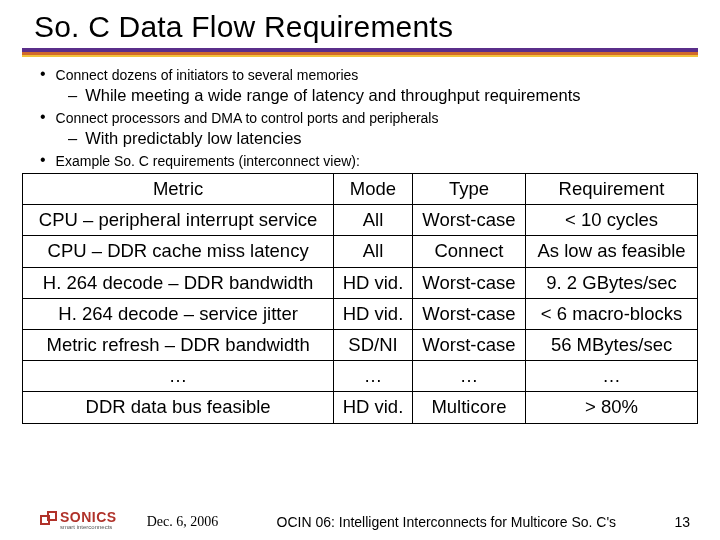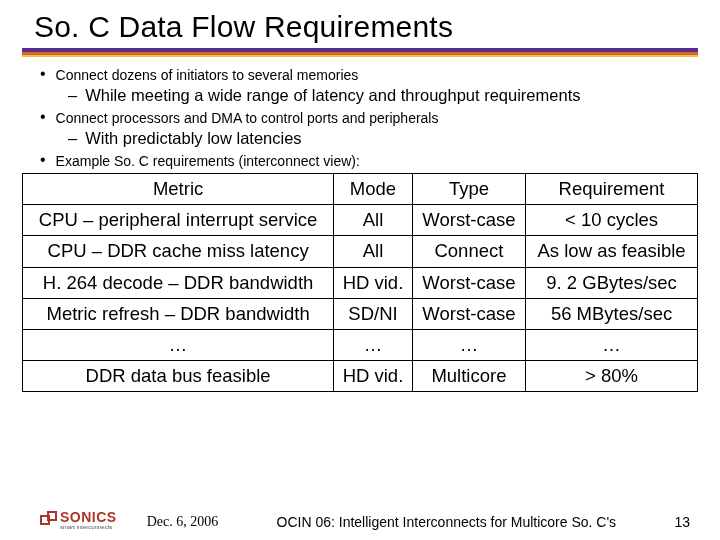--- a/index.html
+++ b/index.html
@@ -123,20 +123,26 @@
       <td>Connect</td>
       <td>As low as feasible</td>
     </tr>
     <tr>
       <td>H. 264 decode – DDR bandwidth</td>
       <td>HD vid.</td>
       <td>Worst-case</td>
       <td>9. 2 GBytes/sec</td>
     </tr>
     <tr>
+      <td>H. 264 decode – service jitter</td>
+      <td>HD vid.</td>
+      <td>Worst-case</td>
+      <td>&lt; 6 macro-blocks</td>
+    </tr>
+    <tr>
       <td>Metric refresh – DDR bandwidth</td>
       <td>SD/NI</td>
       <td>Worst-case</td>
       <td>56 MBytes/sec</td>
     </tr>
     <tr>
       <td>…</td>
       <td>…</td>
       <td>…</td>
       <td>…</td>

